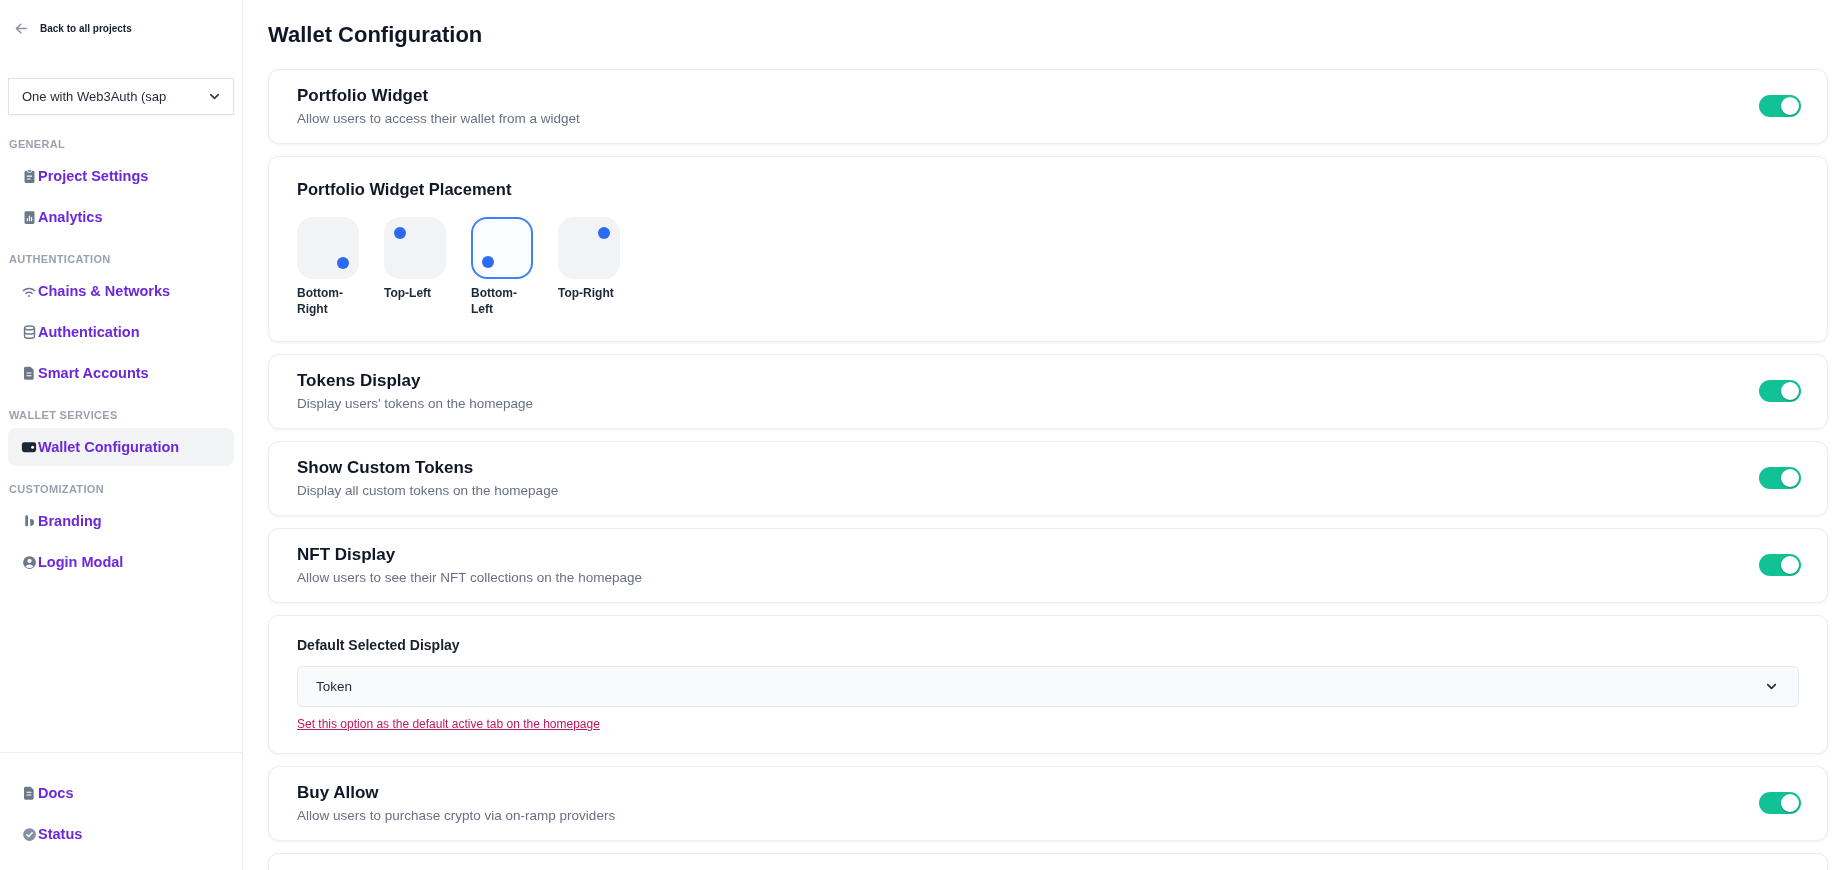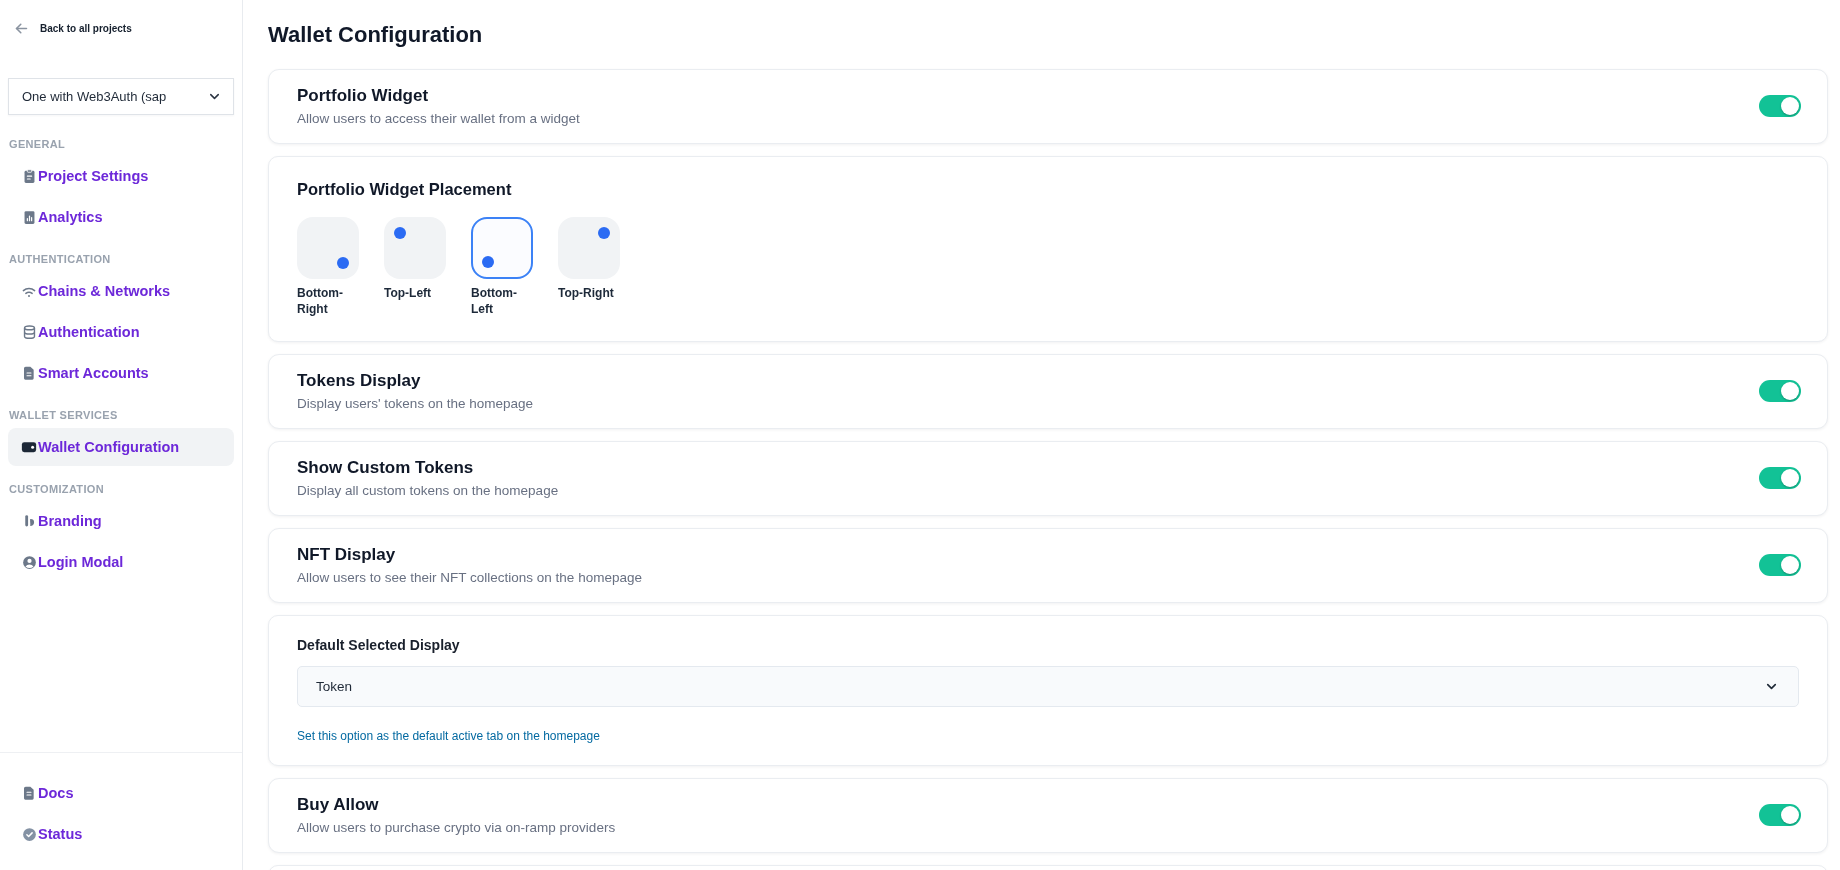--- a/index.html
+++ b/index.html
@@ -64,21 +64,21 @@
   .plabel { margin-top:6px; width:64px; font-size:12px; font-weight:600;
     color:#1d2939; line-height:1.35; }
 
   
   .card.field { padding:21px 28px 22px 28px; }
   .field-label { font-size:14px; font-weight:600; color:#19202c; margin-bottom:13px; }
   .select { height:41px; background:#f8fafc; border:1px solid #e4e9ef;
     border-radius:5px; display:flex; align-items:center; justify-content:space-between;
     padding:0 19px 0 18px; cursor:pointer; }
   .select .sel-text { font-size:13.5px; color:#1f2937; }
-  .helper { margin-top:22px; font-size:12px; color:#0369a1; }
+  .helper { margin-top:10px; font-size:12px; color:#be185d;text-decoration:underline; }
 
   .card.sliver { height:40px; margin-bottom:0; }
 </style>
 </head>
 <body>
 
 <div class="app">
 
   <aside class="sidebar">
 

